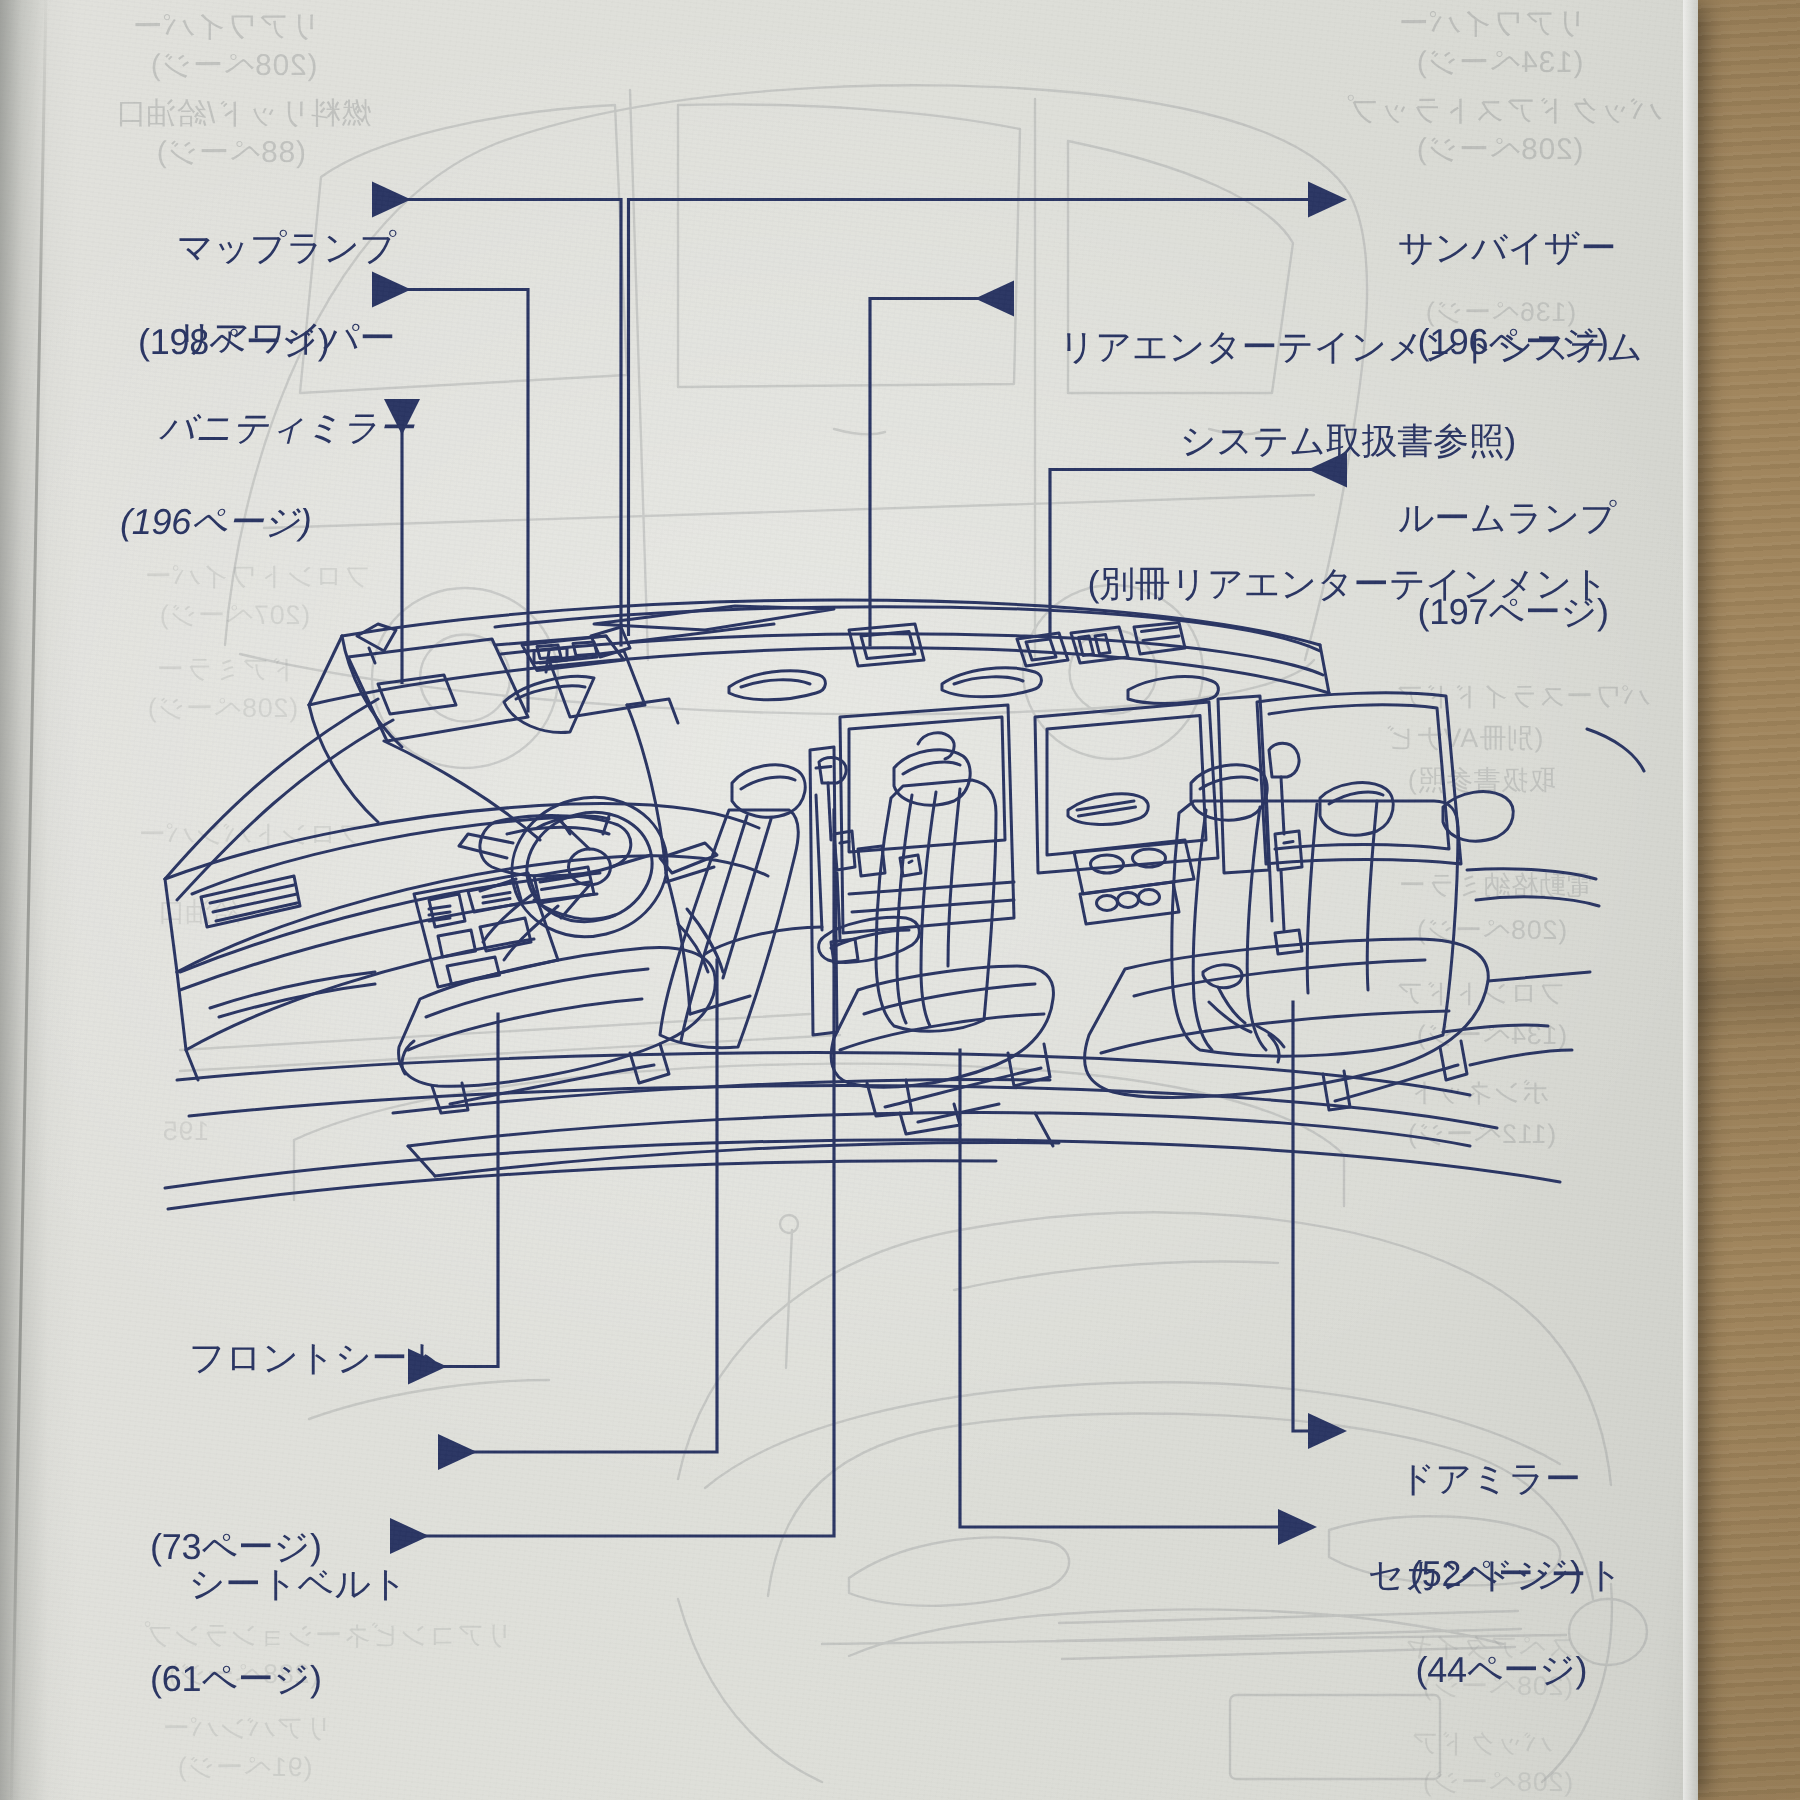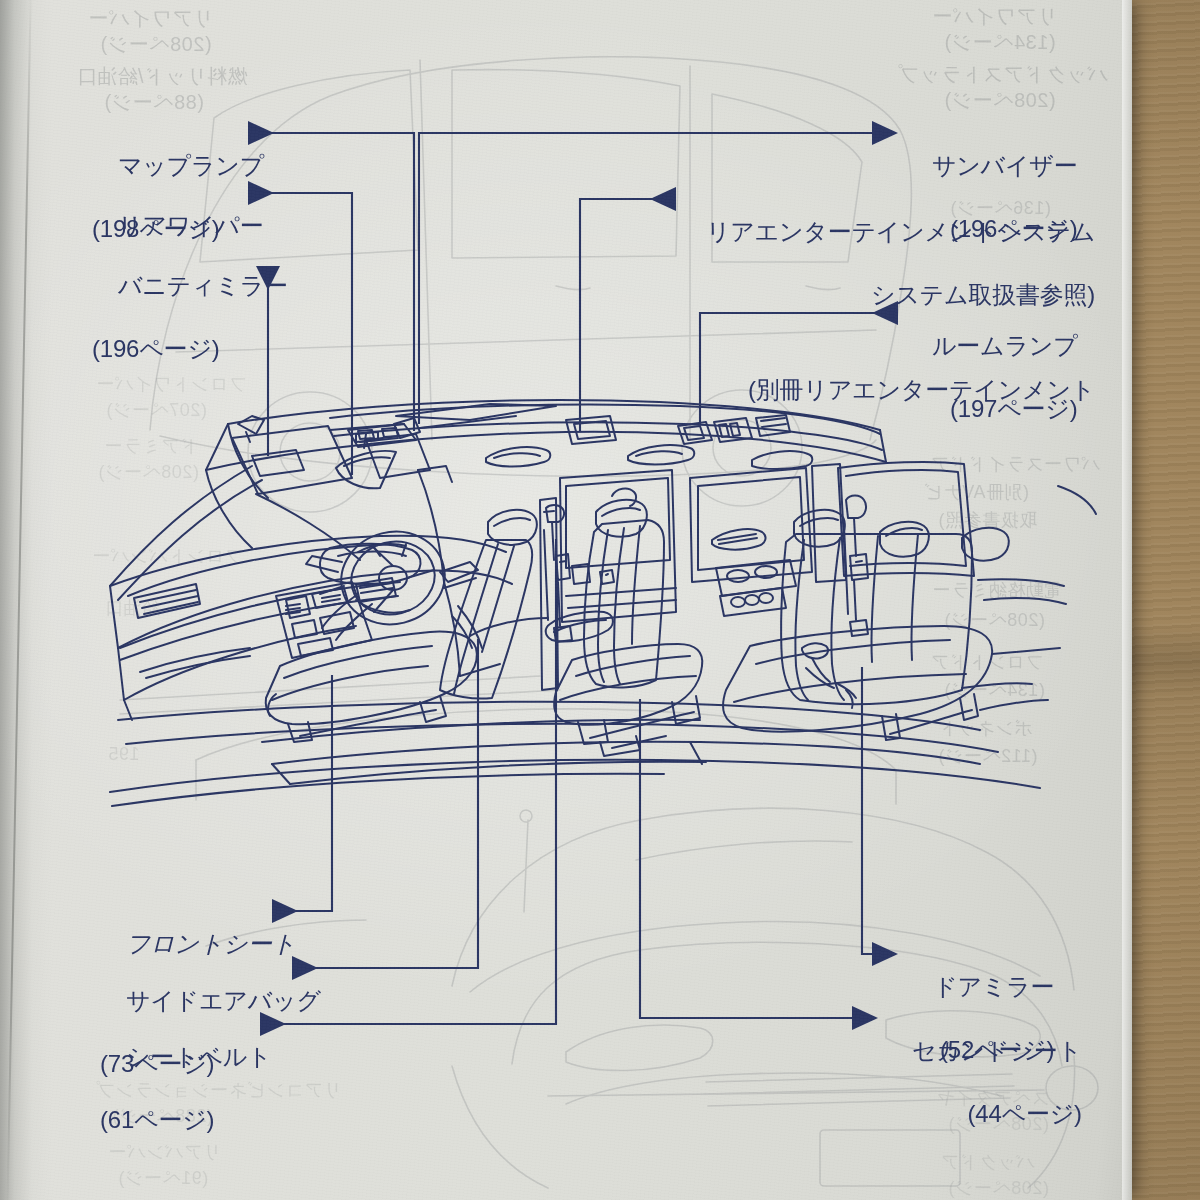--- a/index.html
+++ b/index.html
@@ -73,21 +73,21 @@
   .bleed.vfaint{opacity:.17;}
   
   svg{position:absolute;left:0;top:0;overflow:visible;}
   #ghost-layer{opacity:.30;}
   
   .label{
     position:absolute;color:#2a3563;
     font-size:24px;line-height:1.32;white-space:pre;
     letter-spacing:-.2px;
   }
-  .label.right{text-align:right;}
+  .label.right{text-align:center;}
   .label .pg{display:block;}
   .label.indent-r .pg{padding-left:34px;}
 </style>
 </head>
 <body>
 
 <div id="desk"></div>
 
 <div id="page">
 
@@ -479,47 +479,46 @@
 
   <div class="label" style="left:92px;top:118px;">
     <span>マップランプ</span>
     <span class="pg">(198ページ)</span>
   </div>
 
   <div class="label" style="left:92px;top:178px;">
     <span>リアワイパー</span>
   </div>
 
-  <div class="label" style="left:92px;top:238px;">
+  <div class="label" style="left:80px;top:238px;font-style:italic;">
     <span>バニティミラー</span>
     <span class="pg">(196ページ)</span>
   </div>
 
   <div class="label right indent-r" style="left:906px;top:118px;">
     <span>サンバイザー</span>
     <span class="pg">(196ページ)</span>
   </div>
 
   <div class="label right" style="left:680px;top:184px;">
     <span>リアエンターテインメントシステム</span>
     <span class="pg" style="padding-left:22px;">システム取扱書参照)</span>
     <span class="pg" style="padding-left:22px;">(別冊リアエンターテインメント</span>
   </div>
 
   <div class="label right indent-r" style="left:906px;top:298px;">
     <span>ルームランプ</span>
     <span class="pg">(197ページ)</span>
   </div>
 
-  <div class="label" style="left:100px;top:896px;font-style:italic;">
+  <div class="label" style="left:100px;top:858px;">
     <span>フロントシート</span>
   </div>
 
   <div class="label" style="left:100px;top:953px;">
-    <span>サイドエアバッグ</span>
     <span class="pg">(73ページ)</span>
   </div>
 
   <div class="label" style="left:100px;top:1009px;">
     <span>シートベルト</span>
     <span class="pg">(61ページ)</span>
   </div>
 
   <div class="label right indent-r" style="left:906px;top:939px;">
     <span>ドアミラー</span>

